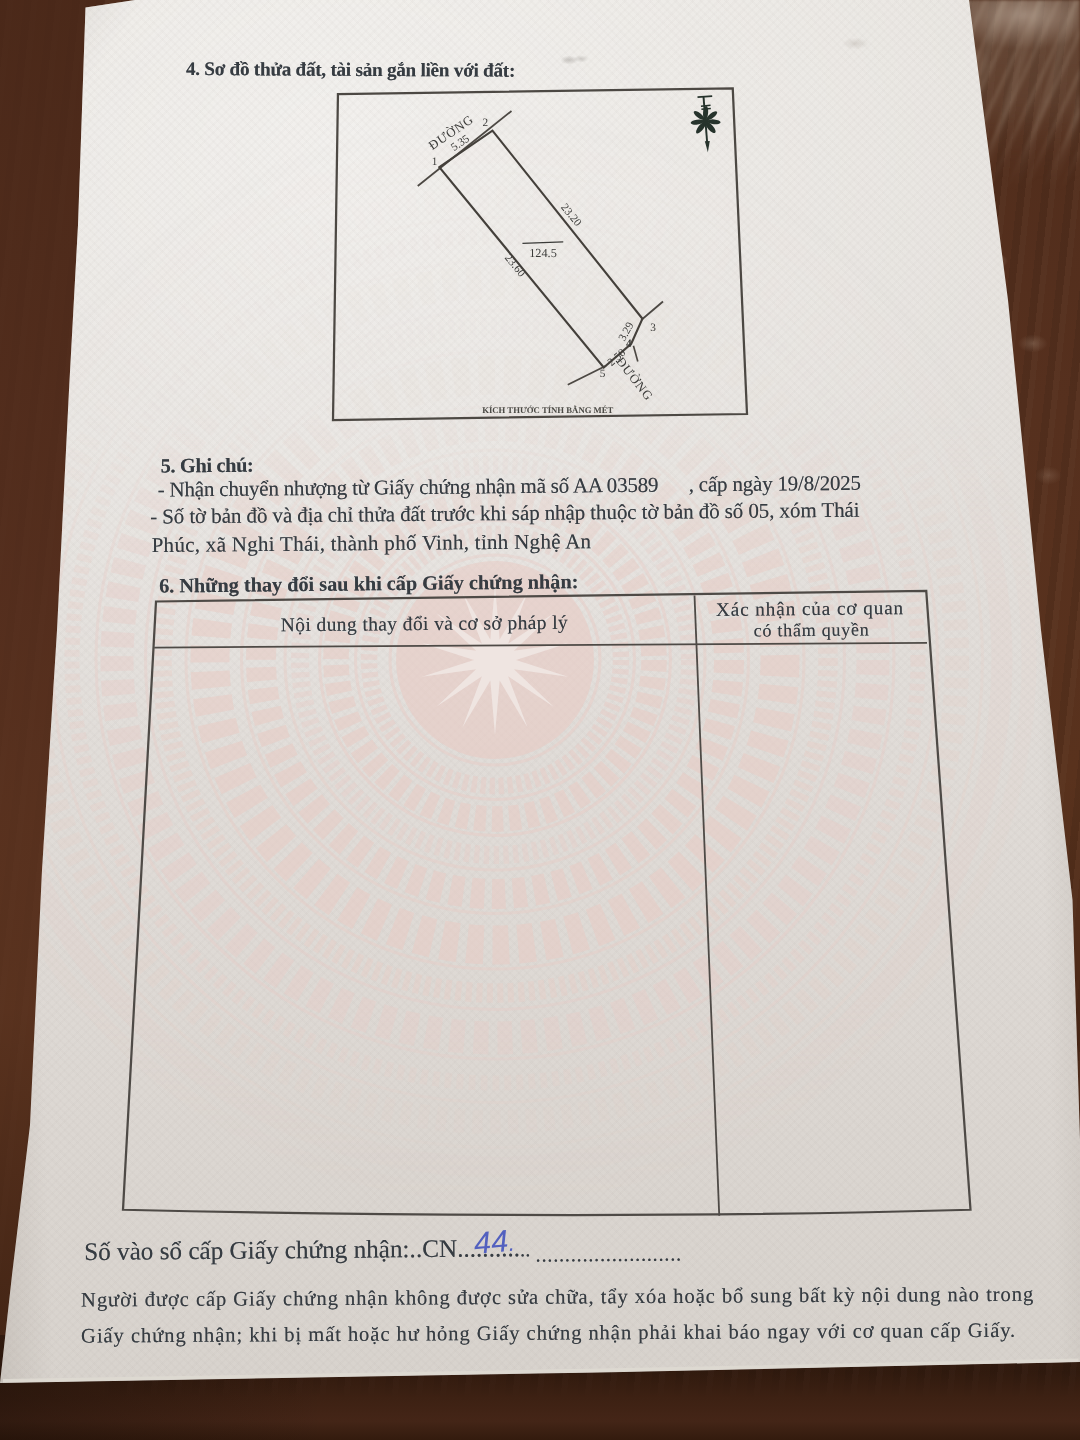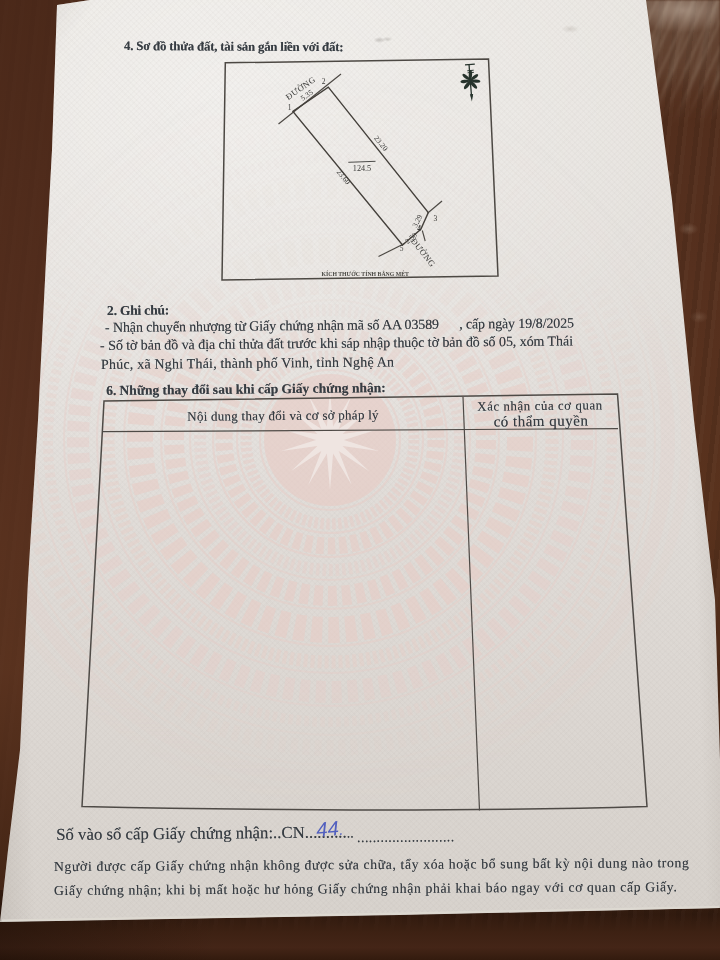--- a/index.html
+++ b/index.html
@@ -186,35 +186,35 @@
   </svg>
 
   <div class="abs" style="left:374px;top:36px;width:18px;height:8px;
     background:radial-gradient(6px 3px at 30% 50%, rgba(120,115,110,0.35), transparent),
                radial-gradient(5px 2.5px at 75% 40%, rgba(120,115,110,0.28), transparent);"></div>
   <div class="abs" style="left:560px;top:24px;width:26px;height:10px;
     background:radial-gradient(9px 4px at 40% 50%, rgba(150,140,130,0.25), transparent);"></div>
 
   <div class="abs txt" style="left:124px;top:38.5px;font-weight:bold;font-size:12.8px;letter-spacing:-0.18px;transform:rotate(0.3deg);transform-origin:0 0;">4. Sơ đồ thửa đất, tài sản gắn liền với đất:</div>
 
-  <div class="abs txt" style="left:107px;top:303px;font-weight:bold;font-size:13.5px;letter-spacing:-0.2px;transform:rotate(-0.5deg);transform-origin:0 0;">2. Ghi chú:</div>
+  <div class="abs txt" style="left:107px;top:303px;font-weight:bold;font-size:13.5px;letter-spacing:-0.2px;transform:rotate(-0.5deg);transform-origin:0 0;">5. Ghi chú:</div>
 
   <div class="abs txt" style="left:105px;top:319.5px;font-size:14px;letter-spacing:-0.13px;transform:rotate(-0.55deg);transform-origin:0 0;">- Nhận chuyển nhượng từ Giấy chứng nhận mã số AA 03589&nbsp;&nbsp;&nbsp;&nbsp;&nbsp;&nbsp;, cấp ngày 19/8/2025</div>
 
   <div class="abs txt" style="left:100px;top:338px;font-size:14px;letter-spacing:-0.06px;transform:rotate(-0.55deg);transform-origin:0 0;">- Số tờ bản đồ và địa chỉ thửa đất trước khi sáp nhập thuộc tờ bản đồ số 05, xóm Thái</div>
 
   <div class="abs txt" style="left:101px;top:356.5px;font-size:14px;letter-spacing:0.19px;transform:rotate(-0.5deg);transform-origin:0 0;">Phúc, xã Nghi Thái, thành phố Vinh, tỉnh Nghệ An</div>
 
   <div class="abs txt" style="left:106px;top:383px;font-weight:bold;font-size:13.5px;transform:rotate(-0.6deg);transform-origin:0 0;">6. Những thay đổi sau khi cấp Giấy chứng nhận:</div>
 
   <div class="abs txt" style="left:283px;top:407.5px;font-size:13px;letter-spacing:0.26px;transform:translateX(-50%) rotate(-0.5deg);">Nội dung thay đổi và cơ sở pháp lý</div>
 
   <div class="abs txt" style="left:540px;top:398.5px;font-size:12.8px;letter-spacing:0.6px;transform:translateX(-50%) rotate(-0.6deg);">Xác nhận của cơ quan</div>
 
-  <div class="abs txt" style="left:540.5px;top:412.5px;font-size:15px;letter-spacing:0.5px;transform:translateX(-50%) rotate(-0.6deg);">có thẩm quyền</div>
+  <div class="abs txt" style="left:540.5px;top:412.5px;font-size:12px;letter-spacing:0.5px;transform:translateX(-50%) rotate(-0.6deg);">có thẩm quyền</div>
 
   <div class="abs txt" style="left:56px;top:825px;font-size:16.8px;transform:rotate(-0.5deg);transform-origin:0 0;">Số vào sổ cấp Giấy chứng nhận:..CN..........<span style="font-size:14px;">..</span></div>
 
   <div class="abs txt" style="left:357px;top:829.5px;font-size:14px;letter-spacing:0.4px;transform:rotate(-0.4deg);transform-origin:0 0;">.........................</div>
 
   <div class="abs" style="left:315px;top:818px;font-size:20.5px;color:#5260bf;font-family:'Liberation Sans',sans-serif;font-style:italic;transform:rotate(-5deg);transform-origin:0 0;">44<span style="font-size:15px;">.</span></div>
 
   <div class="abs txt" id="p1" style="left:53.8px;top:858.5px;font-size:13.7px;letter-spacing:0.63px;transform:rotate(-0.35deg);transform-origin:0 0;">Người được cấp Giấy chứng nhận không được sửa chữa, tẩy xóa hoặc bổ sung bất kỳ nội dung nào trong</div>
 
   <div class="abs txt" id="p2" style="left:53.8px;top:883px;font-size:13.7px;letter-spacing:0.63px;transform:rotate(-0.35deg);transform-origin:0 0;">Giấy chứng nhận; khi bị mất hoặc hư hỏng Giấy chứng nhận phải khai báo ngay với cơ quan cấp Giấy.</div>

